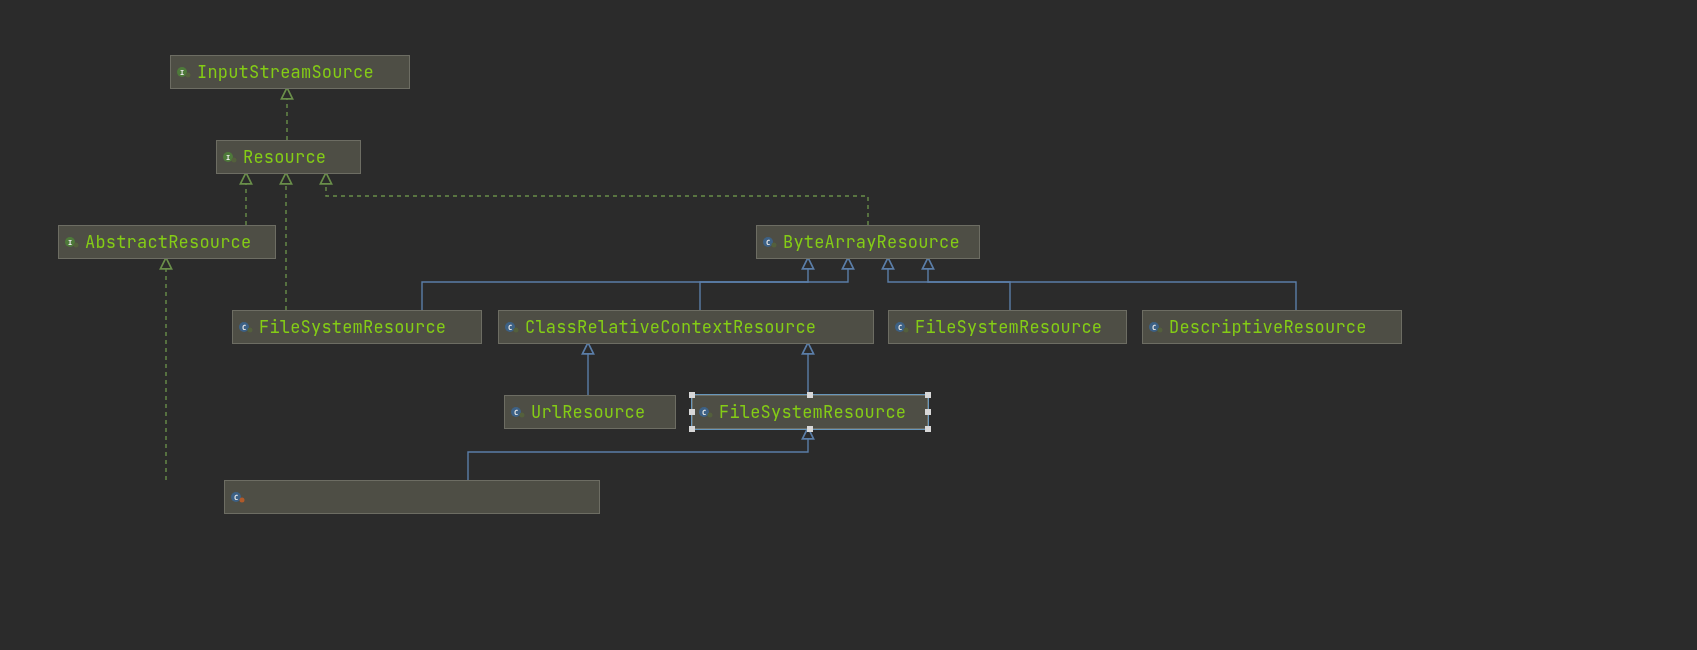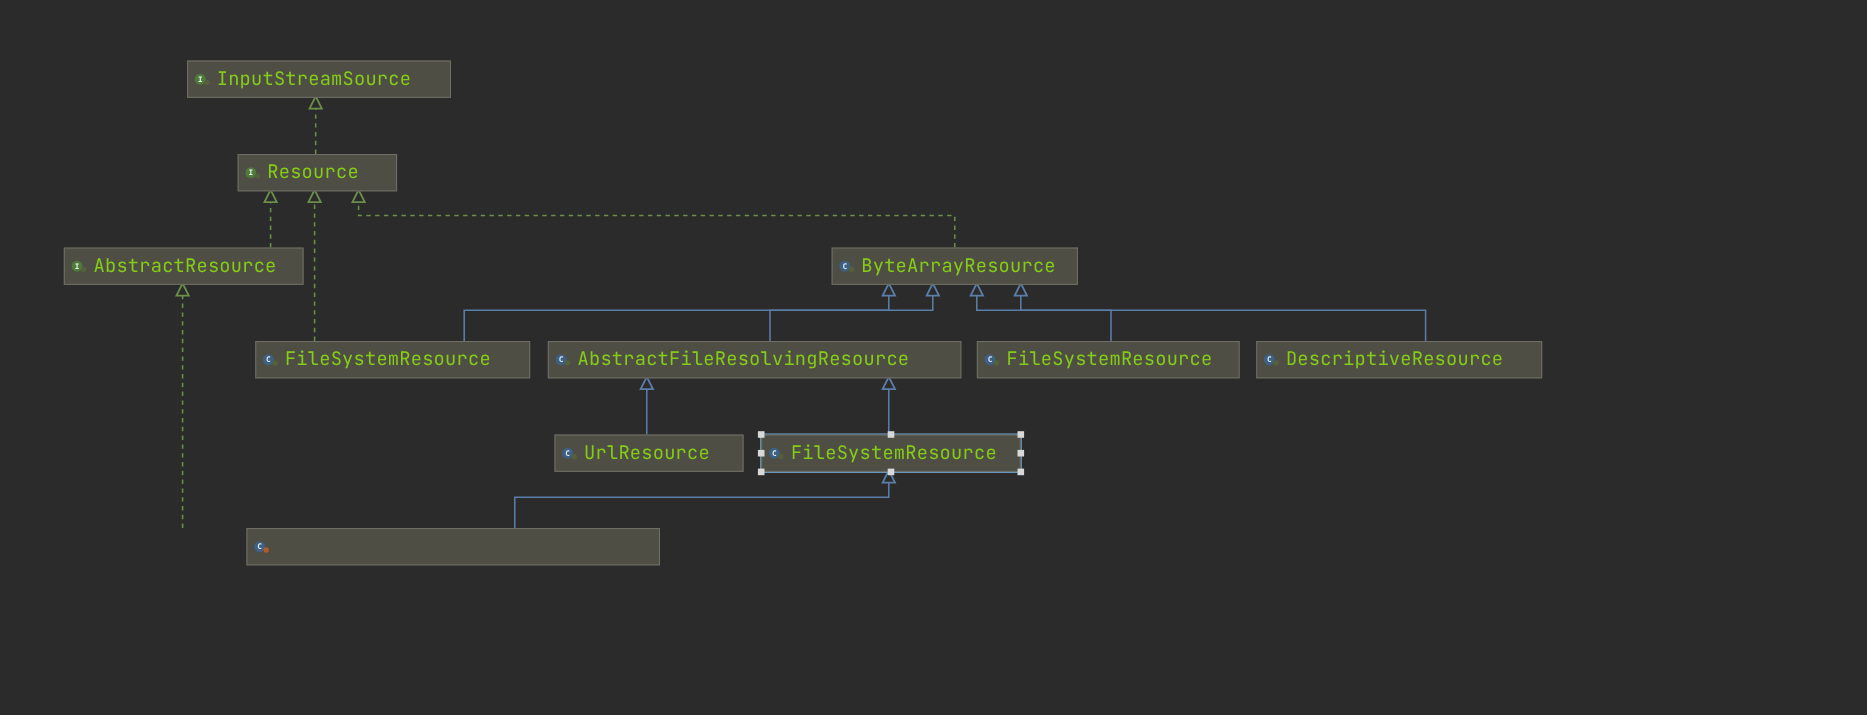--- a/index.html
+++ b/index.html
@@ -89,21 +89,21 @@
       <span class="lbl">FileSystemResource</span>
     </div>
     <div class="node" style="left: 498px; top: 310px; width: 376px; height: 34px;">
       <span class="ico">
         <svg width="14" height="14" viewBox="0 0 14 14">
           <circle cx="5" cy="7" r="5" fill="#3d6185"></circle>
           <text x="5" y="9.5" text-anchor="middle" font-size="7" font-family="monospace" font-weight="bold" fill="#e8e8e8">C</text>
           <circle cx="11" cy="10" r="2.5" fill="#54603c"></circle>
         </svg>
       </span>
-      <span class="lbl">AbstractFileResolvingResource</span>
+      <span class="lbl">ClassRelativeContextResource</span>
     </div>
     <div class="node" style="left: 888px; top: 310px; width: 239px; height: 34px;">
       <span class="ico">
         <svg width="14" height="14" viewBox="0 0 14 14">
           <circle cx="5" cy="7" r="5" fill="#3d6185"></circle>
           <text x="5" y="9.5" text-anchor="middle" font-size="7" font-family="monospace" font-weight="bold" fill="#e8e8e8">C</text>
           <circle cx="11" cy="10" r="2.5" fill="#54603c"></circle>
         </svg>
       </span>
       <span class="lbl">FileSystemResource</span>

